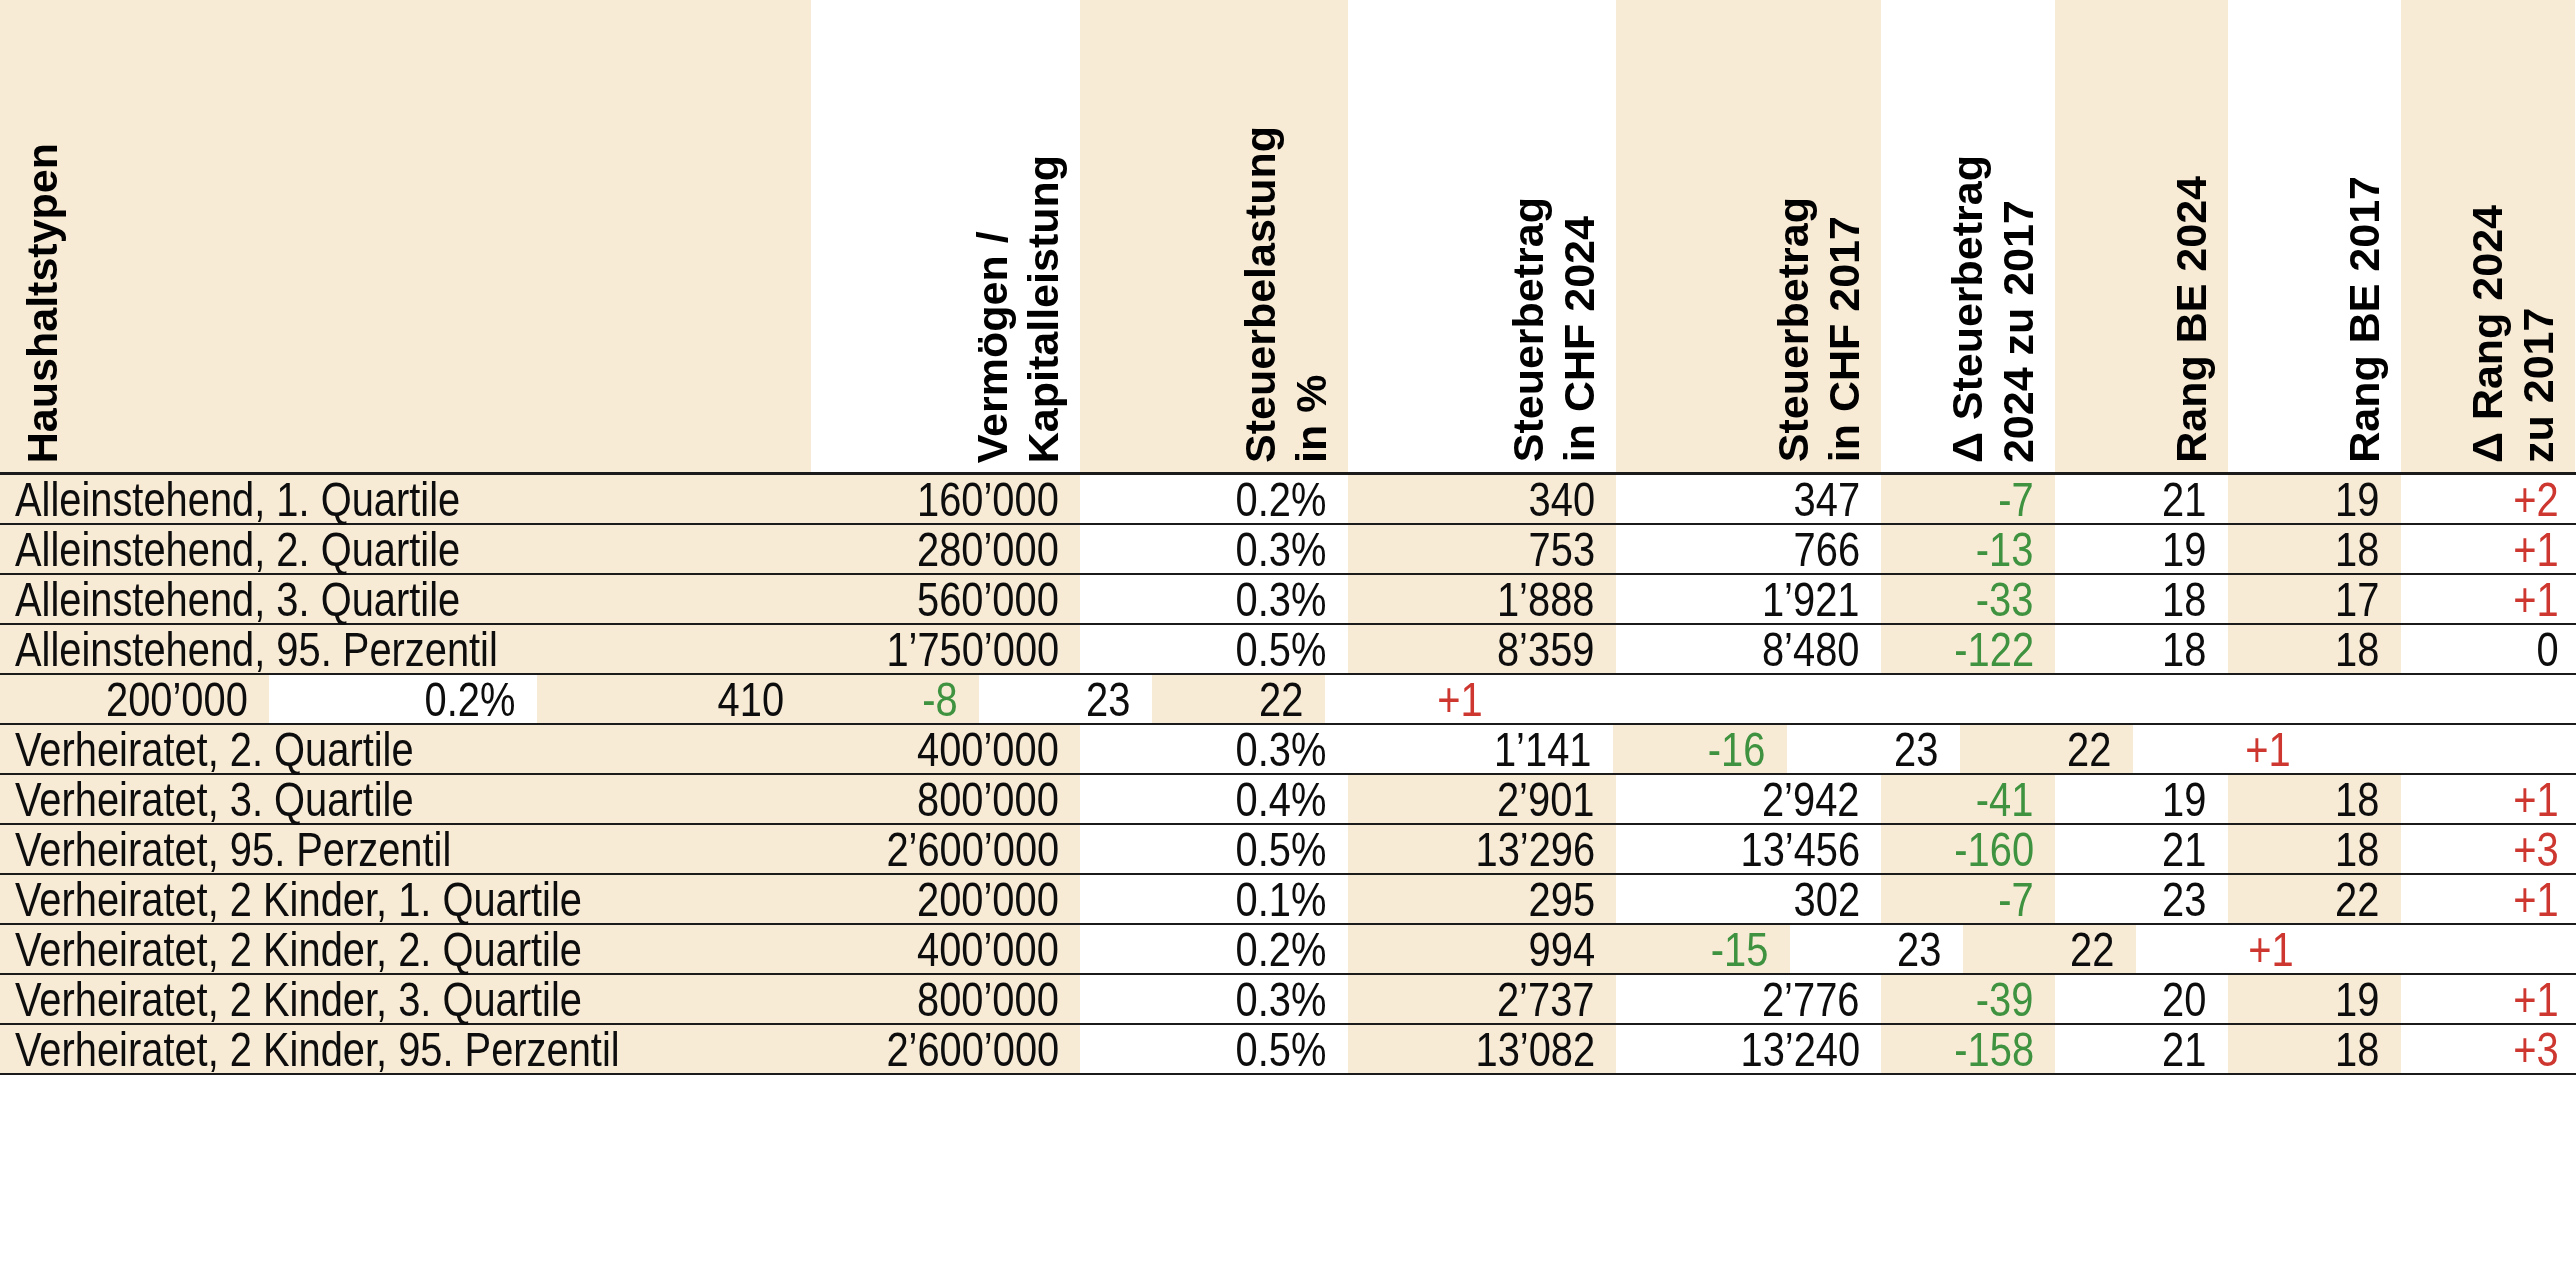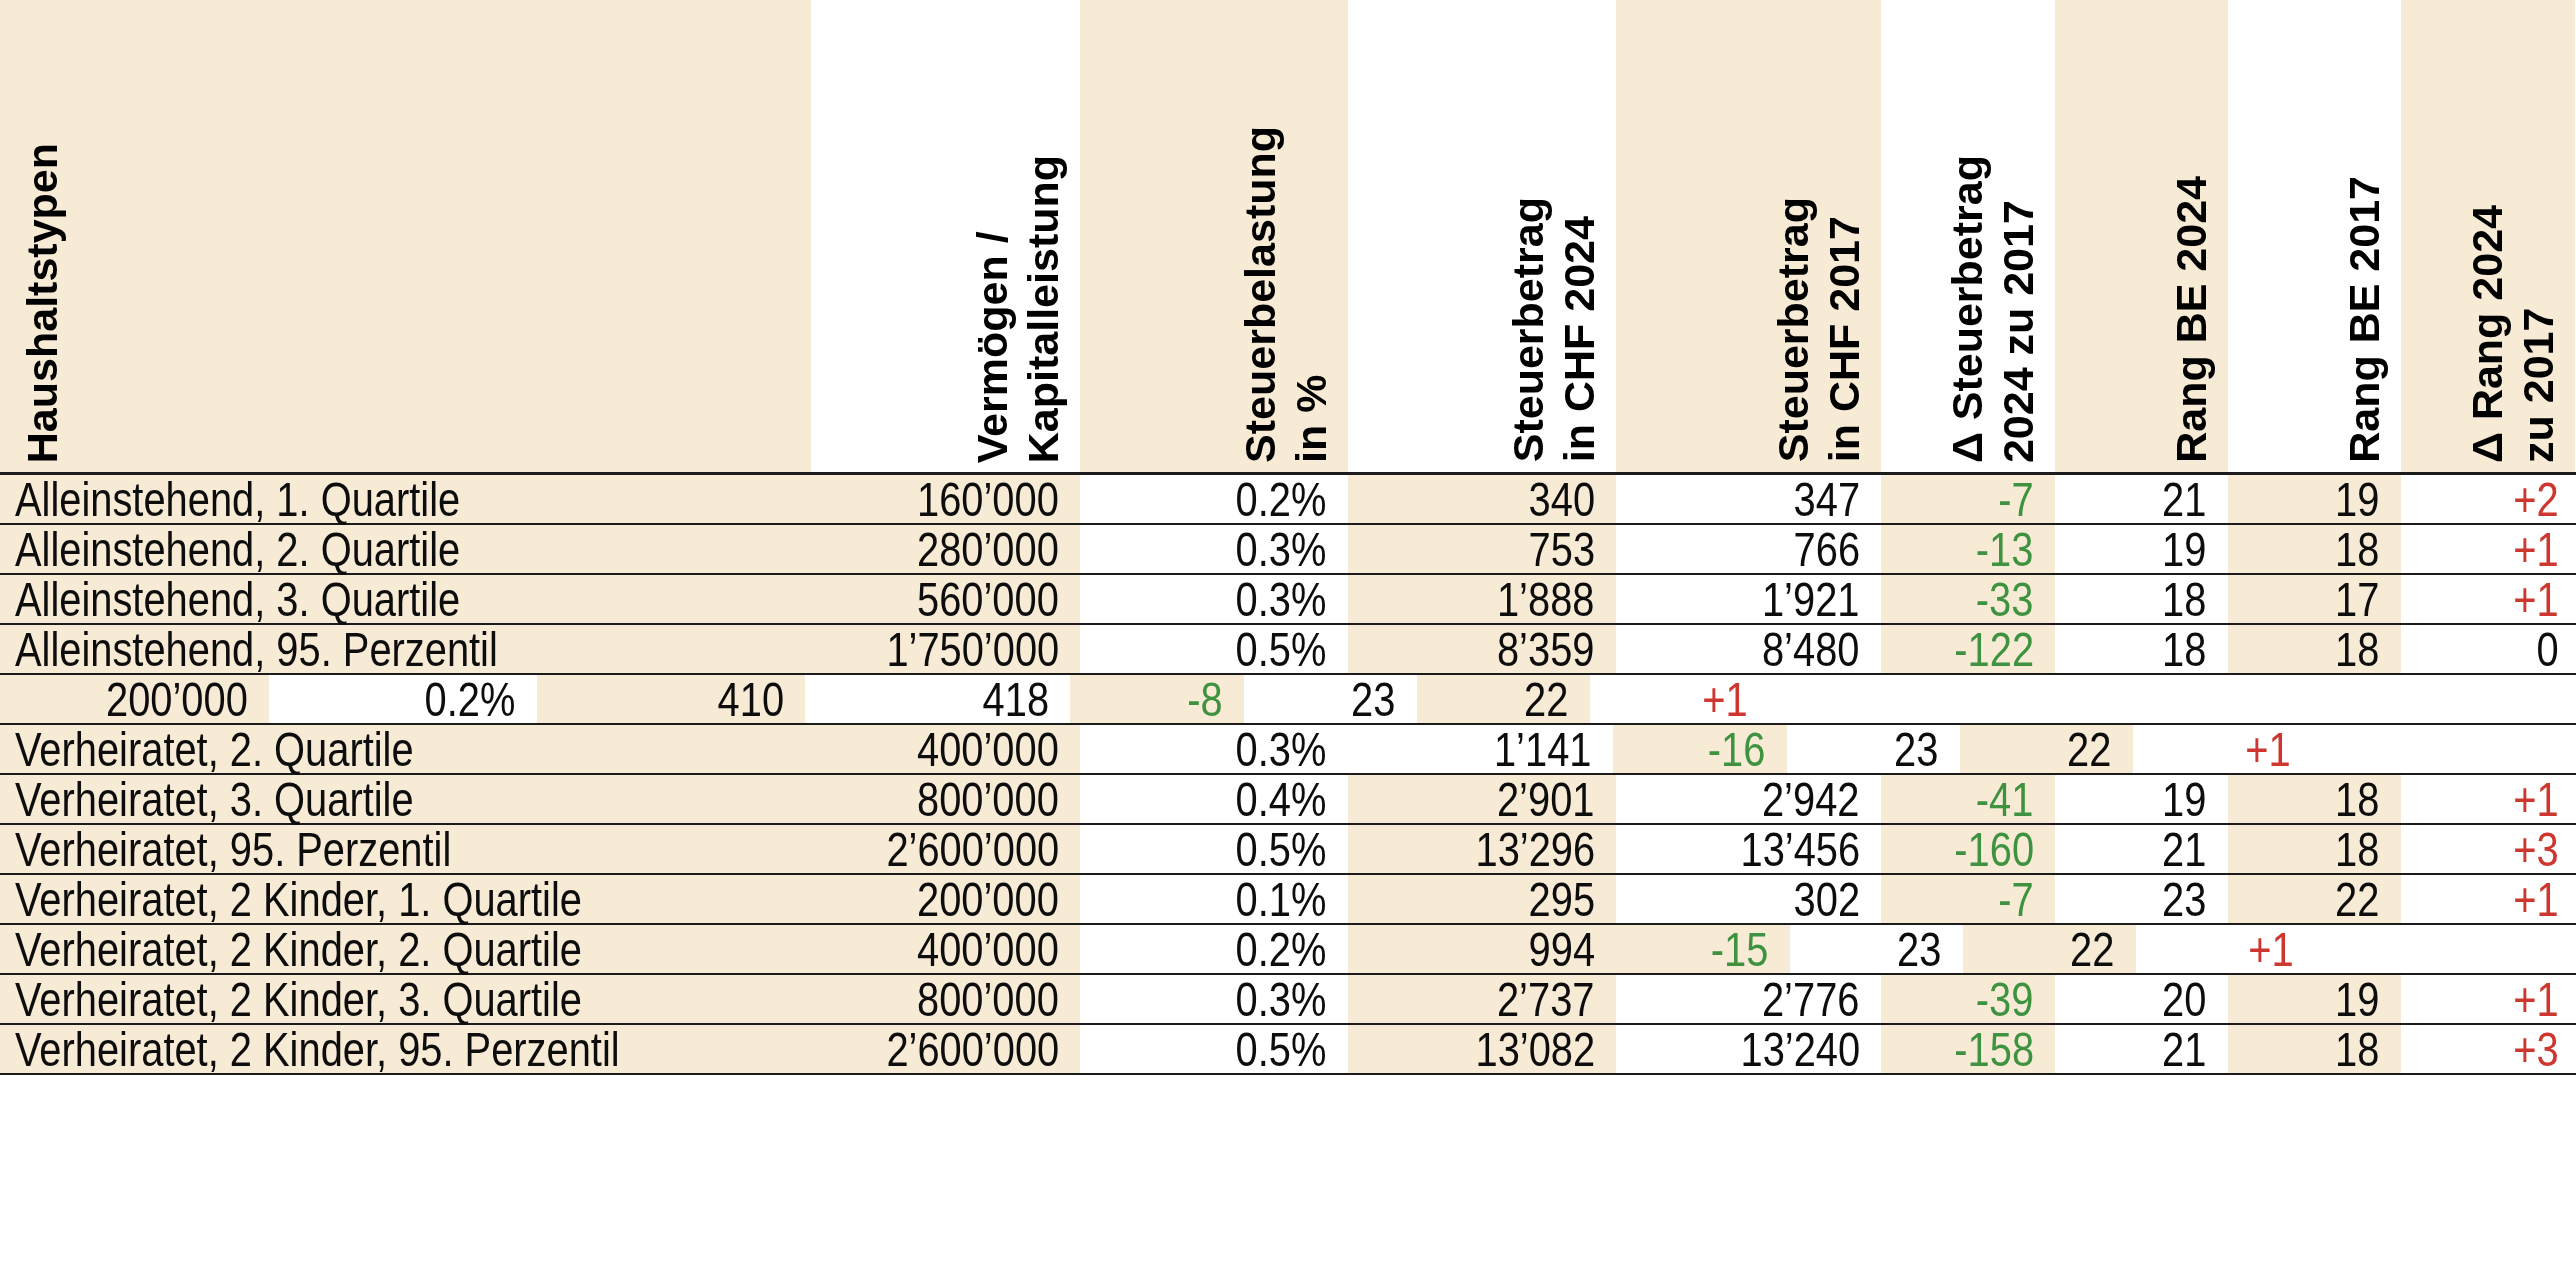--- a/index.html
+++ b/index.html
@@ -192,23 +192,20 @@
   <div class="row">
     <div class="c w2 num">
         <span class="t">200’000</span>
       </div>
     <div class="c w3 num">
         <span class="t">0.2%</span>
       </div>
     <div class="c w4 num">
         <span class="t">410</span>
       </div>
-    <div class="c w5 num">
-        <span class="t">418</span>
-      </div>
     <div class="c w6 num green">
         <span class="t">-8</span>
       </div>
     <div class="c w7 num">
         <span class="t">23</span>
       </div>
     <div class="c w8 num">
         <span class="t">22</span>
       </div>
     <div class="c w9 num red">

